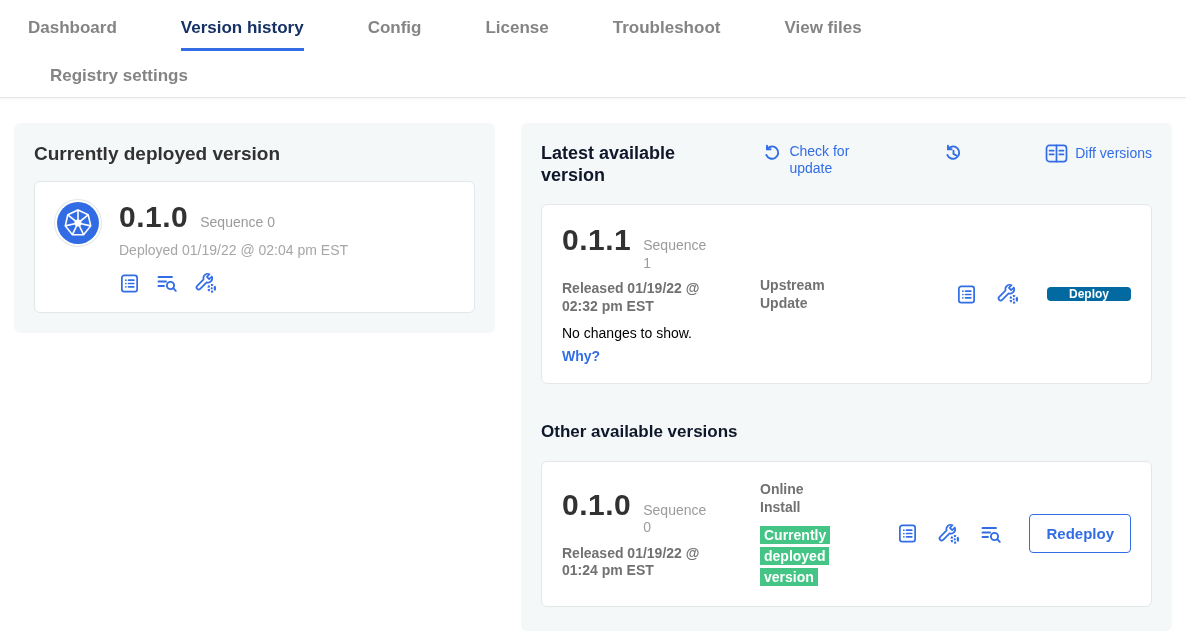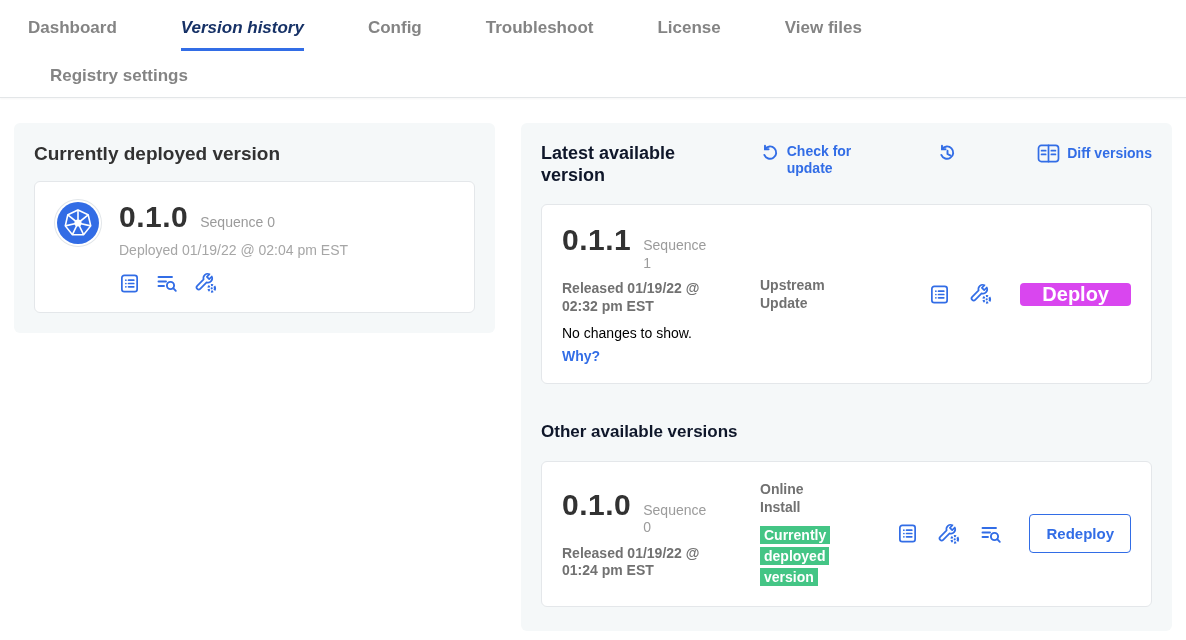--- a/index.html
+++ b/index.html
@@ -22,21 +22,21 @@
   .tabrow2 { height:46px; }
   .tab {
     display:flex; align-items:center;
     margin-right:64px;
     font-size:17px; font-weight:600; color:#848484;
     cursor:pointer;
     border-bottom:3px solid transparent;
     padding-top:7px;
     white-space:nowrap;
   }
-  .tab.active { color:#163166; border-bottom-color:#326de6;font-style:italic; }
+  .tab.active { color:#163166; border-bottom-color:#326de6; }
   .tab.indent { margin-left:22px; }
 
   
   .main {
     display:flex; align-items:flex-start;
     padding:25px 14px 0 14px; gap:26px;
   }
   .panel {
     background:#f5f8f9; border-radius:6px; padding:20px;
   }
@@ -64,21 +64,21 @@
   .vrow { display:flex; align-items:baseline; }
   .deployed-date { margin-top:9px; font-size:14px; color:#a6a6a6; }
   .icon-row { display:flex; align-items:center; gap:16px; margin-top:14px; }
   .act-icon { display:inline-flex; cursor:pointer; }
 
   
   .right-header { display:flex; justify-content:space-between; align-items:flex-start; margin-bottom:18px; }
   .right-header .gray-title { width:140px; flex:none; }
   .hdr-action {
     display:flex; gap:7px; align-items:flex-start; cursor:pointer;
-    color:#326de6; font-size:14px; font-weight:700; line-height:1.2;
+    color:#326de6; font-size:14px; font-weight:400; line-height:1.2;
     text-decoration:none;
   }
   .hdr-action .txt-check { width:72px; }
   .hdr-action .txt-config { width:126px; }
   .hdr-action .txt-diff { white-space:nowrap; padding-top:2px; }
   .hdr-action svg { flex:none; margin-top:1px; }
 
   
   .vcard { display:flex; align-items:center; }
   .vcol1 { width:198px; flex:none; }
@@ -88,22 +88,22 @@
   .why-link { display:inline-block; margin-top:7px; font-size:14px; font-weight:700; color:#326de6; cursor:pointer; text-decoration:none; }
   .vcol2 { width:86px; flex:none; font-size:14px; font-weight:700; color:#717171; line-height:1.3; }
   .badge-wrap { width:76px; margin-top:9px; line-height:1.5; }
   .badge {
     background:#44c585; color:#fff; font-size:14px; font-weight:700;
     padding:1px 4px; -webkit-box-decoration-break:clone; box-decoration-break:clone;
   }
   .vcontrols { margin-left:auto; display:flex; align-items:center; gap:19px; }
   .btn-primary {
     margin-left:8px;
-    background:#d946ef; color:#fff; border:none; border-radius:4px;
-    font-family:inherit; font-size:20px; font-weight:700;
+    background:#0369a1; color:#fff; border:none; border-radius:4px;
+    font-family:inherit; font-size:12px; font-weight:700;
     padding:0 22px; cursor:pointer;
   }
   .btn-outline {
     margin-left:8px;
     background:#fff; color:#326de6; border:1px solid #326de6; border-radius:4px;
     font-family:inherit; font-size:15px; font-weight:700;
     padding:10px 16px; cursor:pointer;
   }
 
   .other-heading { margin:38px 0 18px 0; font-size:17px; }
@@ -111,22 +111,22 @@
   .other-card { min-height:140px; }
 </style>
 </head>
 <body>
 
 <div class="topnav">
   <div class="tabrow">
     <div class="tab">Dashboard</div>
     <div class="tab active">Version history</div>
     <div class="tab">Config</div>
+    <div class="tab">License</div>
     <div class="tab">Troubleshoot</div>
-    <div class="tab">License</div>
     <div class="tab">View files</div>
   </div>
   <div class="tabrow tabrow2">
     <div class="tab indent">Registry settings</div>
   </div>
 </div>
 
 <div class="main">
 
   <div class="panel left">

